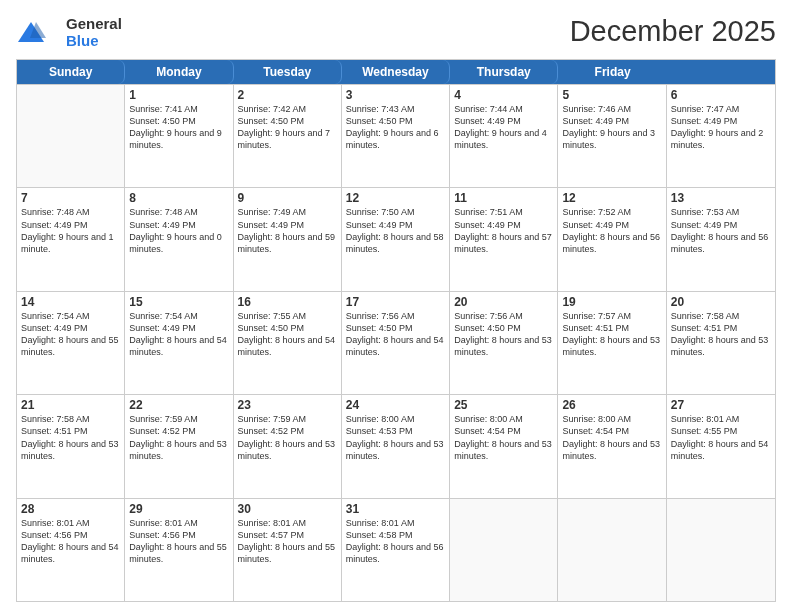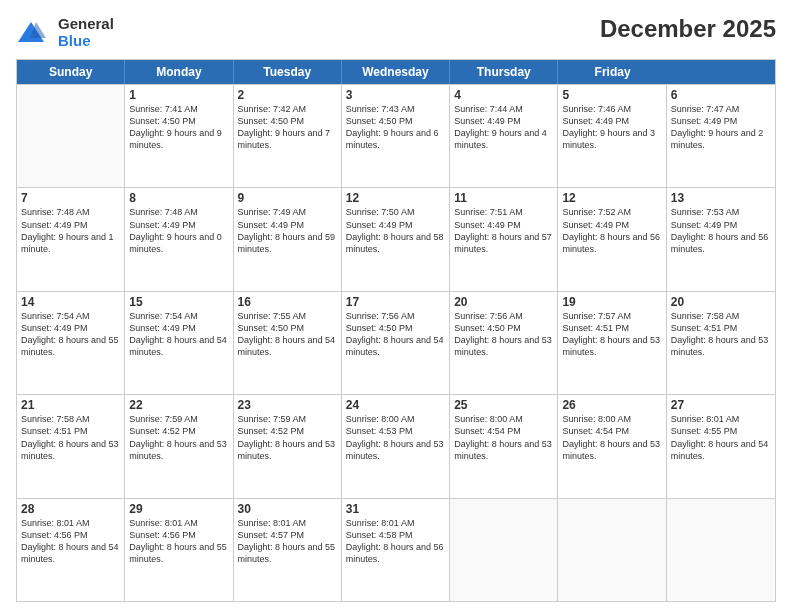--- a/index.html
+++ b/index.html
@@ -19,21 +19,21 @@
     }
     .header {
       display: flex;
       justify-content: space-between;
       align-items: flex-start;
       margin-bottom: 10px;
     }
     .logo {
       display: flex;
       align-items: center;
-      gap: 12px;
+      gap: 20px;
     }
     .logo-text {
       display: flex;
       flex-direction: column;
       line-height: 1.1;
     }
     .logo-general {
       font-size: 15px;
       font-weight: bold;
       color: #333;
@@ -44,22 +44,22 @@
       color: #2a7ae2;
     }
     .logo-icon {
       width: 30px;
       height: 30px;
     }
     .title-block {
       text-align: right;
     }
     .title-block h1 {
-      font-size: 24px;
-      font-weight: bold;
+      font-size: 29px;
+      font-weight: normal;
       color: #333;
       line-height: 1.1;
     }
     .title-block h2 {
       font-size: 16px;
       font-weight: normal;
       color: #555;
     }
     .calendar {
       flex: 1;
@@ -72,20 +72,21 @@
       grid-template-columns: repeat(7, 1fr);
       background: #2a6db5;
     }
     .cal-header-cell {
       color: #fff;
       font-size: 12px;
       font-weight: bold;
       padding: 5px 4px;
       text-align: center;
       border-right: 1px solid #4a8dd5;
+      border-radius: 7px;
     }
     .cal-header-cell:last-child { border-right: none; }
     .cal-body {
       display: flex;
       flex-direction: column;
       flex: 1;
     }
     .cal-row {
       display: grid;
       grid-template-columns: repeat(7, 1fr);

